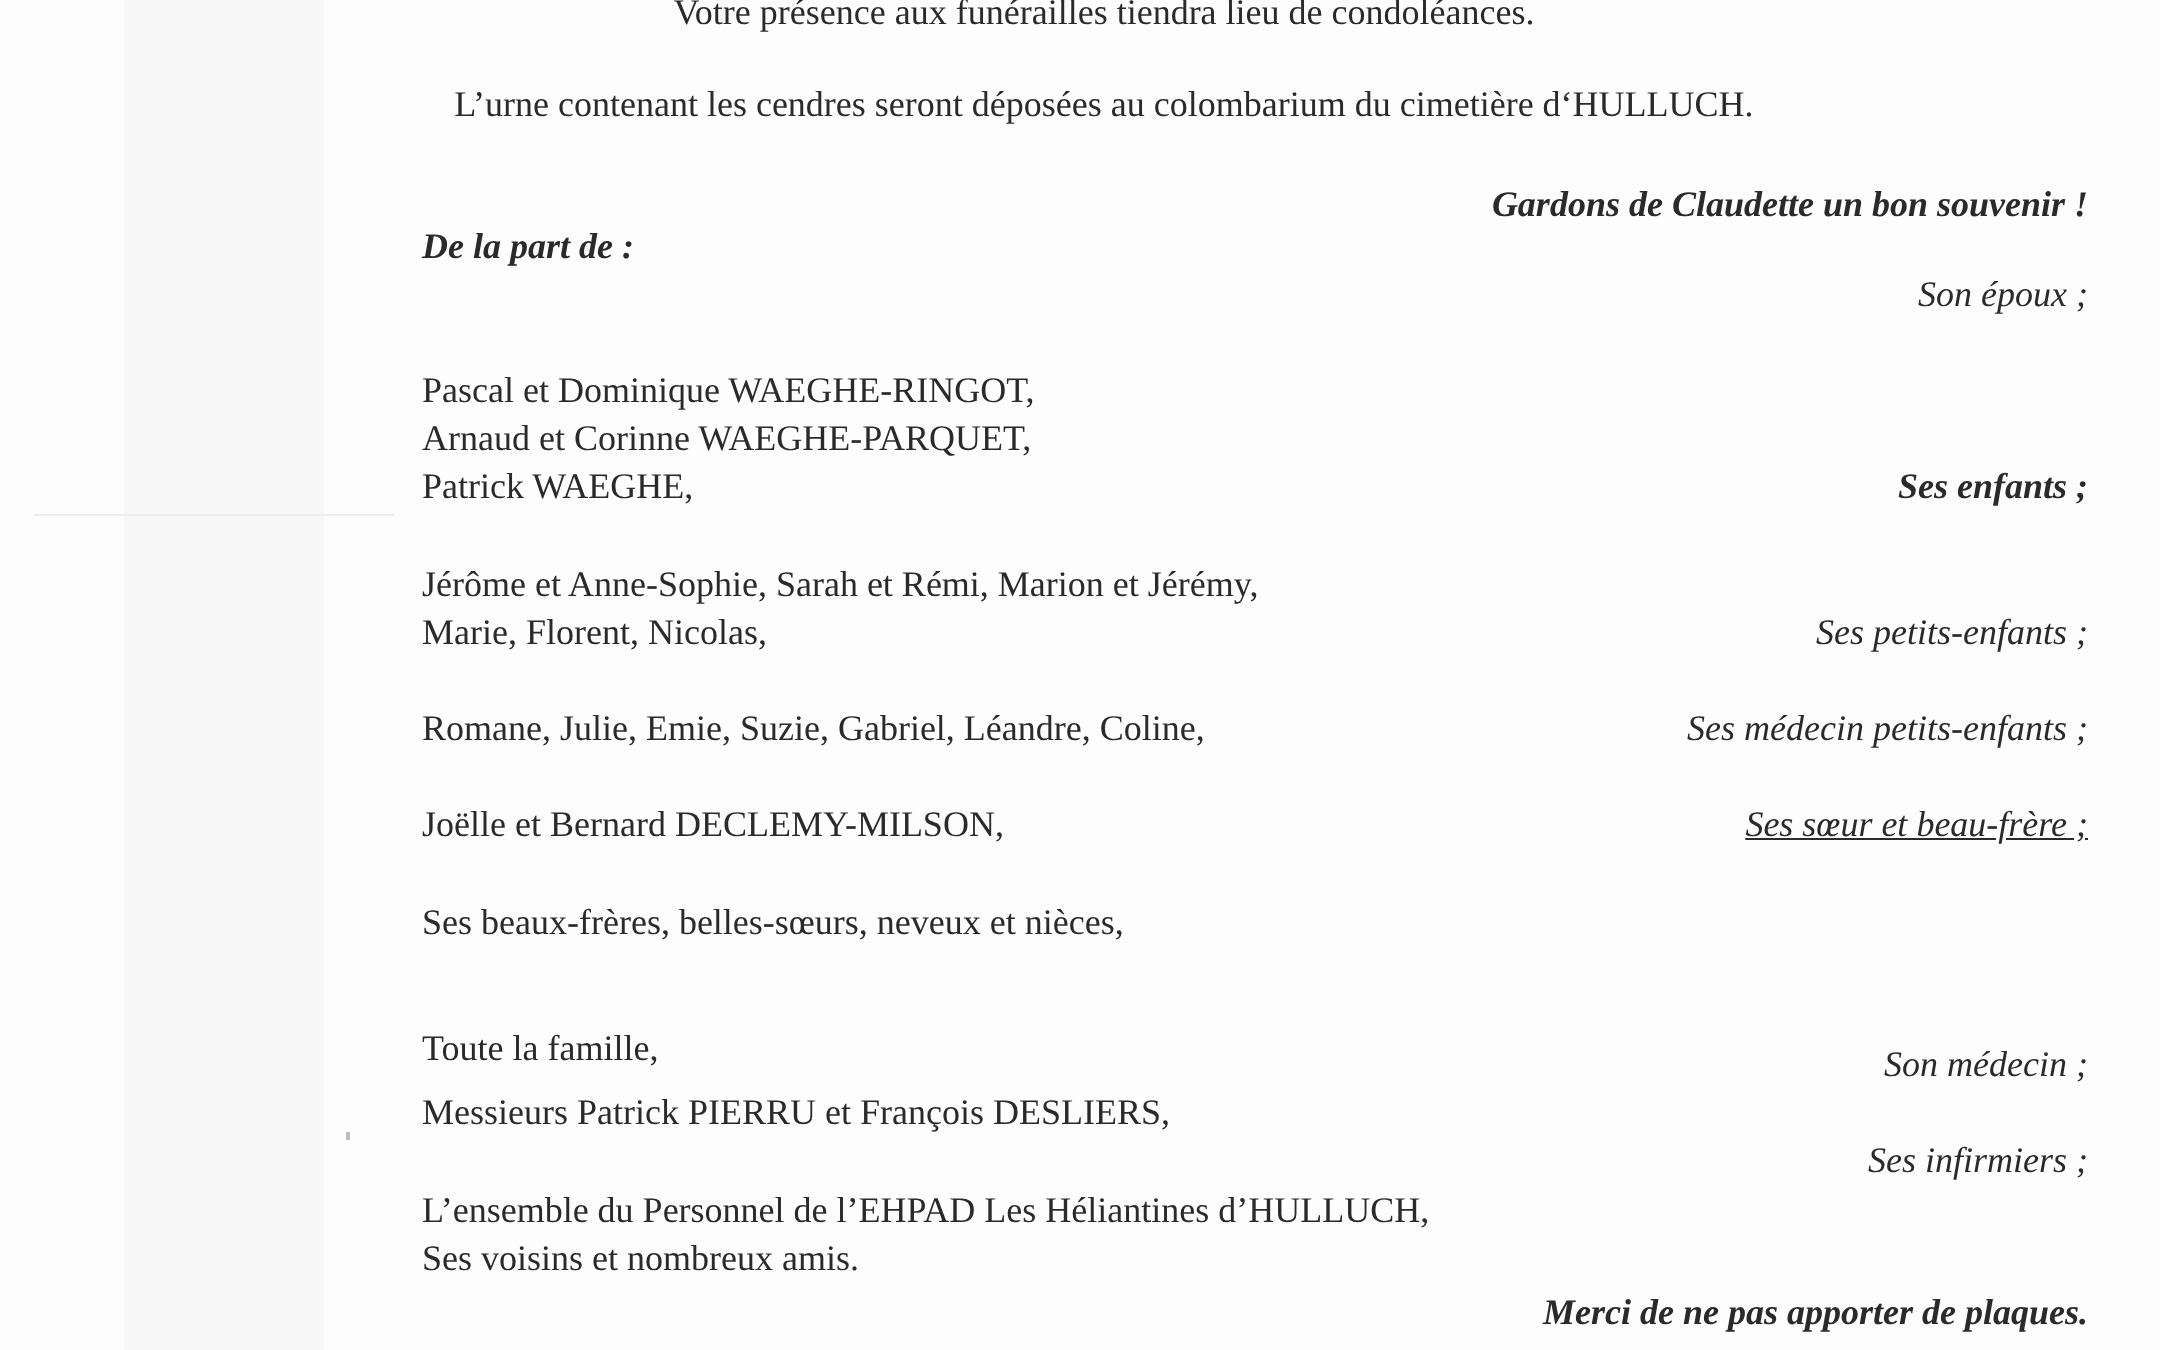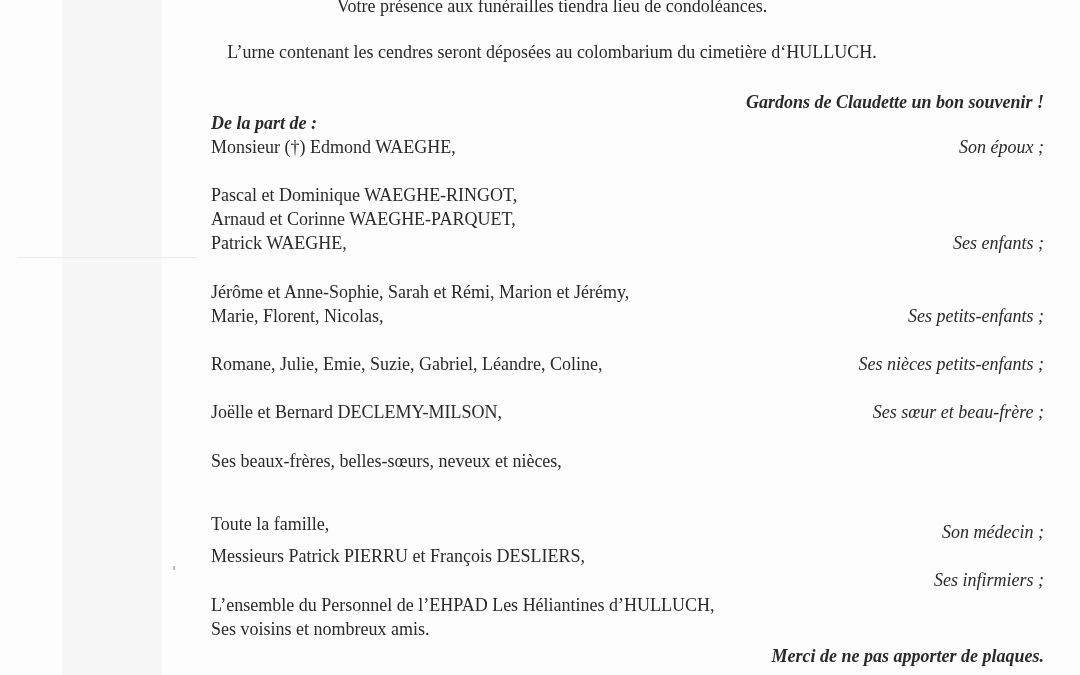--- a/index.html
+++ b/index.html
@@ -28,37 +28,36 @@
   <div class="shade"></div>
   <div class="hline"></div>
   <div class="speck" style="left:161px;top:566px;"></div>
 
   <div class="ln c" style="top:-4px;">Votre présence aux funérailles tiendra lieu de condoléances.</div>
   <div class="ln c" style="top:42px;">L’urne contenant les cendres seront déposées au colombarium du cimetière d‘HULLUCH.</div>
   <div class="ln r bi" style="top:92px;">Gardons de Claudette un bon souvenir !</div>
 
   <div class="ln l bi" style="top:113px;">De la part de :</div>
 
-  <div class="ln l" style="top:137px;">Monsieur (†) Edmond WAEGHE,</div>
   <div class="ln r" style="top:137px;">Son époux ;</div>
 
   <div class="ln l" style="top:185px;">Pascal et Dominique WAEGHE-RINGOT,</div>
   <div class="ln l" style="top:209px;">Arnaud et Corinne WAEGHE-PARQUET,</div>
   <div class="ln l" style="top:233px;">Patrick WAEGHE,</div>
-  <div class="ln r" style="top:233px;">Ses enfants ;</div>
+  <div class="ln r" style="top:233px;font-weight:bold;">Ses enfants ;</div>
 
   <div class="ln l" style="top:282px;">Jérôme et Anne-Sophie, Sarah et Rémi, Marion et Jérémy,</div>
   <div class="ln l" style="top:306px;">Marie, Florent, Nicolas,</div>
   <div class="ln r" style="top:306px;">Ses petits-enfants ;</div>
 
   <div class="ln l" style="top:354px;">Romane, Julie, Emie, Suzie, Gabriel, Léandre, Coline,</div>
-  <div class="ln r" style="top:354px;">Ses nièces petits-enfants ;</div>
+  <div class="ln r" style="top:354px;">Ses médecin petits-enfants ;</div>
 
   <div class="ln l" style="top:402px;">Joëlle et Bernard DECLEMY-MILSON,</div>
-  <div class="ln r" style="top:402px;">Ses sœur et beau-frère ;</div>
+  <div class="ln r" style="top:402px;text-decoration:underline;">Ses sœur et beau-frère ;</div>
 
   <div class="ln l" style="top:451px;">Ses beaux-frères, belles-sœurs, neveux et nièces,</div>
   <div class="ln l" style="top:475px;margin-top:39px;">Toute la famille,</div>
 
   <div class="ln r" style="top:522px;">Son médecin ;</div>
   <div class="ln l" style="top:546px;">Messieurs Patrick PIERRU et François DESLIERS,</div>
   <div class="ln r" style="top:570px;">Ses infirmiers ;</div>
 
   <div class="ln l" style="top:595px;">L’ensemble du Personnel de l’EHPAD Les Héliantines d’HULLUCH,</div>
   <div class="ln l" style="top:619px;">Ses voisins et nombreux amis.</div>

